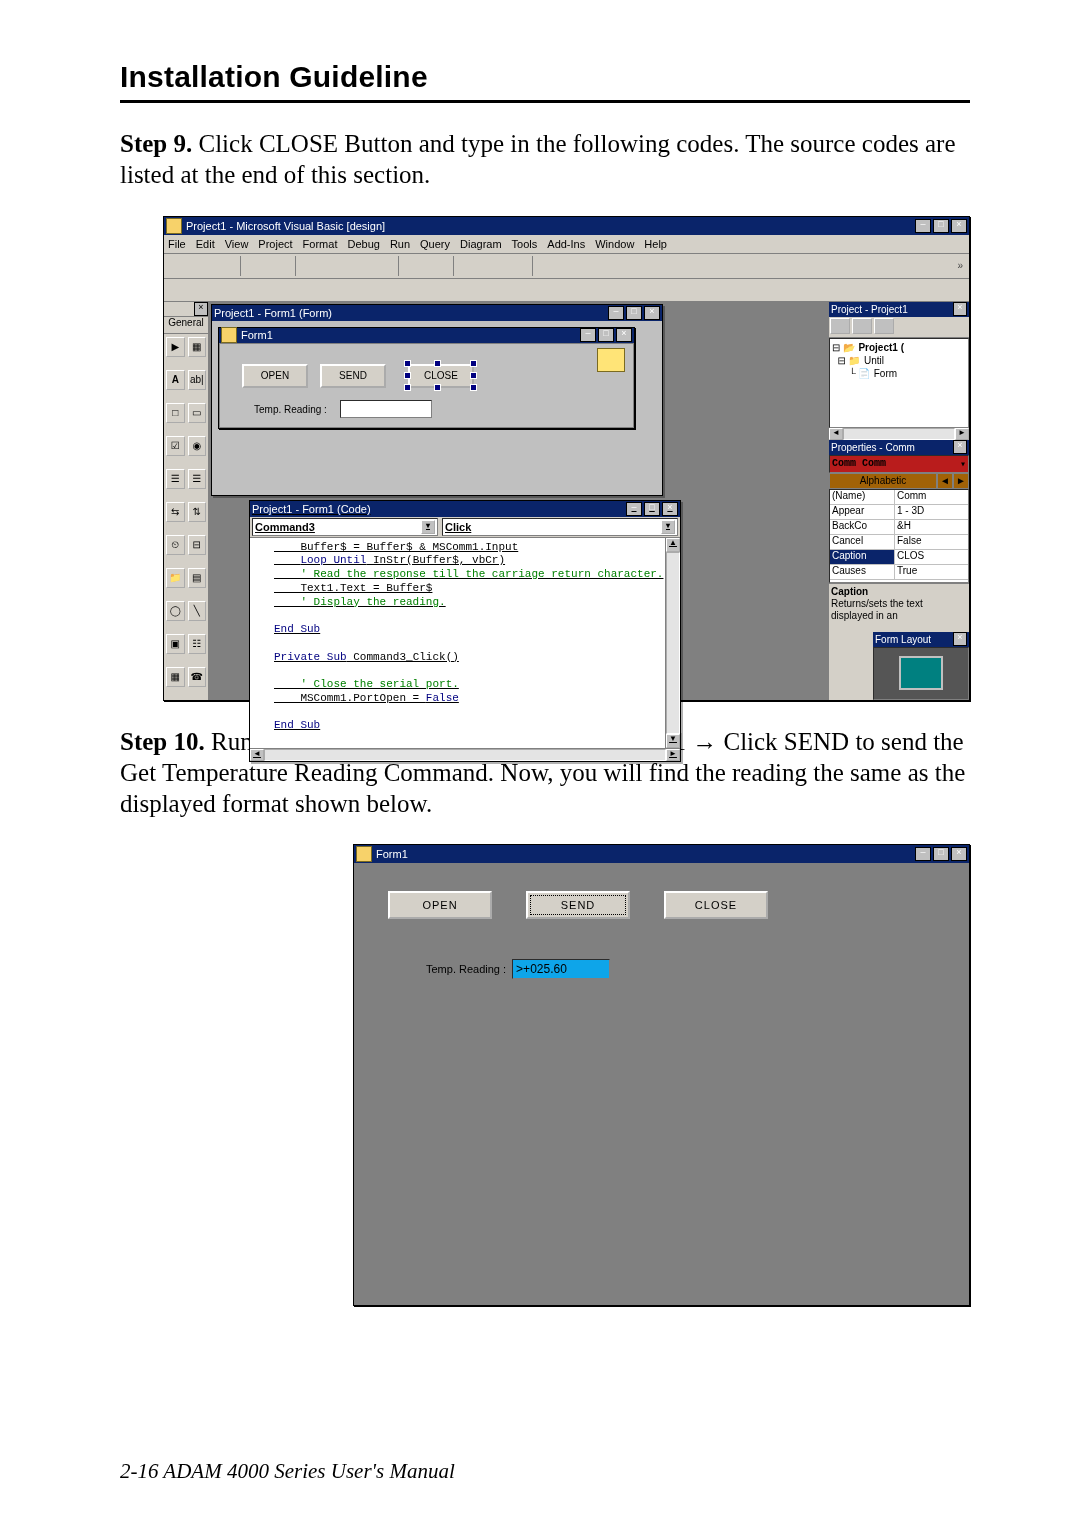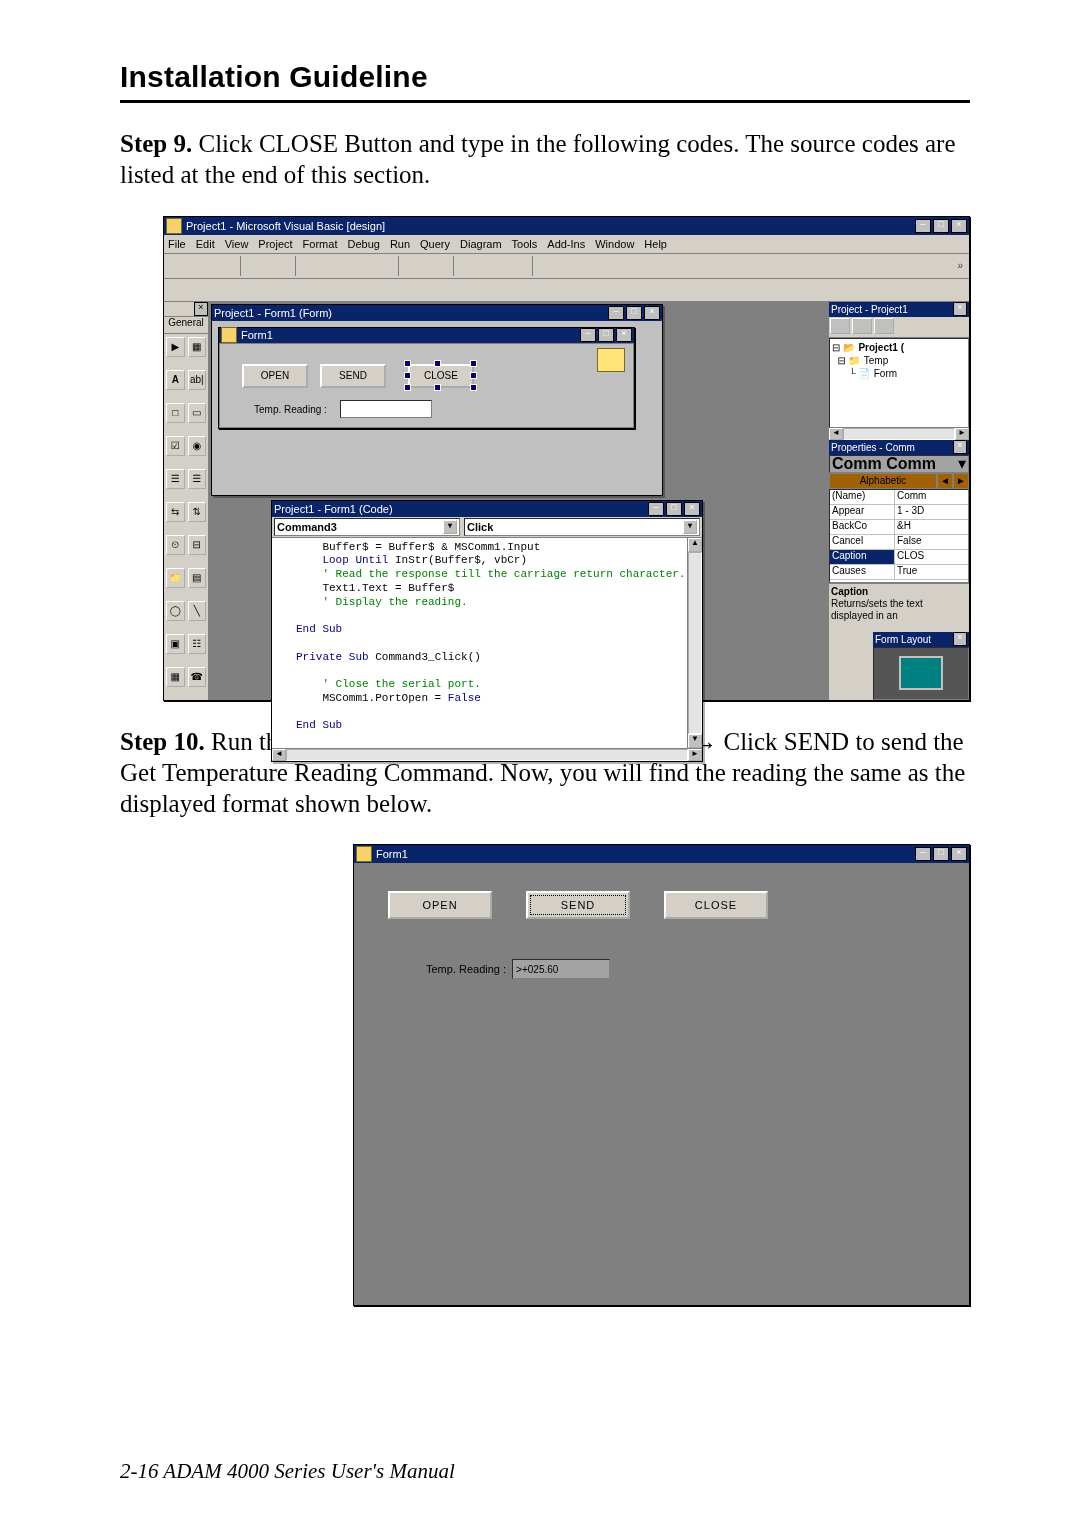--- a/index.html
+++ b/index.html
@@ -151,21 +151,21 @@
   .vb-label {
     position:absolute; font-size:10px; background:transparent;
   }
   .vb-textbox {
     position:absolute; height:16px; width:90px; background:#fff; border:1px inset #808080;
   }
   .commctrl {
     position:absolute; width:26px;height:22px; background:#ffe477; border:1px solid #7a6a20;
   }
   .code-window {
-    left:62px; top:198px; width:430px; height:260px;
+    left:40px; top:198px; width:430px; height:260px;text-decoration:underline;
   }
   .code-toolbar {
     height:20px; background:#d4d0c8; display:flex; gap:4px; align-items:center; padding:0 2px;
     border-bottom:1px solid #808080;
   }
   .code-select {
     height:16px; background:#fff; border:1px inset #808080; font-size:11px; font-weight:bold;
     padding:0 2px; display:flex; align-items:center;
   }
   .code-select .dd { margin-left:auto; width:12px;height:12px; background:#c0c0c0; border:1px outset #fff; font-size:8px; text-align:center;}
@@ -188,21 +188,21 @@
     height:15px; background:#0a246a; color:#fff; display:flex; align-items:center; padding:0 2px; font-size:10px;
   }
   .panel-title .xbtn{margin-left:auto;}
   .proj-tree {
     background:#fff; border:1px inset #808080; height:84px; padding:2px; font-size:10px;
     line-height:1.3; overflow:hidden; white-space:nowrap;
   }
   .proj-toolbar{height:18px; display:flex; gap:2px; background:#d4d0c8; border-bottom:1px solid #808080; padding:1px;}
   .tiny-btn{width:18px;height:14px;background:#c0c0c0;border:1px outset #fff;}
   .proj-scroll{height:12px;display:flex;}
-  .props-combo{height:16px;background:#a3a3a3;border:1px inset #808080;display:flex;align-items:center;padding:0 2px;font-size:16px;}
+  .props-combo{height:16px;background:#b91c1c;border:1px inset #808080;display:flex;align-items:center;padding:0 2px;font-size:10px;font-family:Liberation Mono, monospace;}
   .props-tabs{display:flex;font-size:10px;height:16px;}
   .props-tab{flex:1;border:1px solid #808080;background:#a16207;display:flex;align-items:center;justify-content:center;}
   .props-grid{flex:1;background:#fff;border:1px inset #808080;font-size:10px;overflow:hidden;}
   .prow{display:flex;height:14px;border-bottom:1px solid #c0c0c0;}
   .prow .pk{width:60px;padding:0 2px;border-right:1px solid #c0c0c0;overflow:hidden;white-space:nowrap;}
   .prow .pv{flex:1;padding:0 2px;overflow:hidden;white-space:nowrap;}
   .prow.sel .pk{background:#0a246a;color:#fff;}
   .props-desc{height:44px;background:#d4d0c8;border-top:1px solid #808080;padding:2px;font-size:10px;line-height:1.2;}
   .formlayout{height:68px;display:flex;flex-direction:column;margin-left:44px;}
   .fl-body{flex:1;background:#555;display:flex;align-items:center;justify-content:center;border:1px inset #808080;}
@@ -223,21 +223,21 @@
   .run-btn-row { display:flex; gap:34px; margin-bottom:40px; padding-left:4px;}
   .run-btn {
     height:24px; width:100px;
     background:#d4d0c8; border:2px outset #fff;
     font-size:11px; letter-spacing:1px;
     display:flex; align-items:center; justify-content:center;
   }
   .run-btn.focused { outline:1px dotted #000; outline-offset:-5px; }
   .reading-row { display:flex; align-items:center; gap:6px; padding-left:42px;}
   .reading-label { font-size:11px; }
-  .reading-box { width:90px; height:18px; background:#a3a3a3; border:1px inset #808080; padding:0 3px; display:flex; align-items:center; font-size:10px;}
+  .reading-box { width:90px; height:18px; background:#0ea5e9; border:1px inset #808080; padding:0 3px; display:flex; align-items:center; font-size:12px;}
 
   .footer {
     position:absolute; left:120px; bottom:50px;
     font-size:21px; font-style:italic;
   }
 </style>
 </head>
 <body>
 
 <div class="page">
@@ -445,21 +445,21 @@
             <span>Project - Project1</span>
             <span class="xbtn">×</span>
           </div>
           <div class="proj-toolbar">
             <span class="tiny-btn"></span>
             <span class="tiny-btn"></span>
             <span class="tiny-btn"></span>
           </div>
           <div class="proj-tree">
             ⊟ 📂 <b>Project1 (</b><br>
-            &nbsp;&nbsp;⊟ 📁 <span>Temp</span><br>
+            &nbsp;&nbsp;⊟ 📁 <span>Until</span><br>
             &nbsp;&nbsp;&nbsp;&nbsp;&nbsp;&nbsp;└ 📄 <span>Form</span>
           </div>
           <div class="proj-scroll">
             <span class="scroll-btn">◄</span>
             <span class="scroll-track"></span>
             <span class="scroll-btn">►</span>
           </div>
 
           <div class="panel-title">
             <span>Properties - Comm</span>

